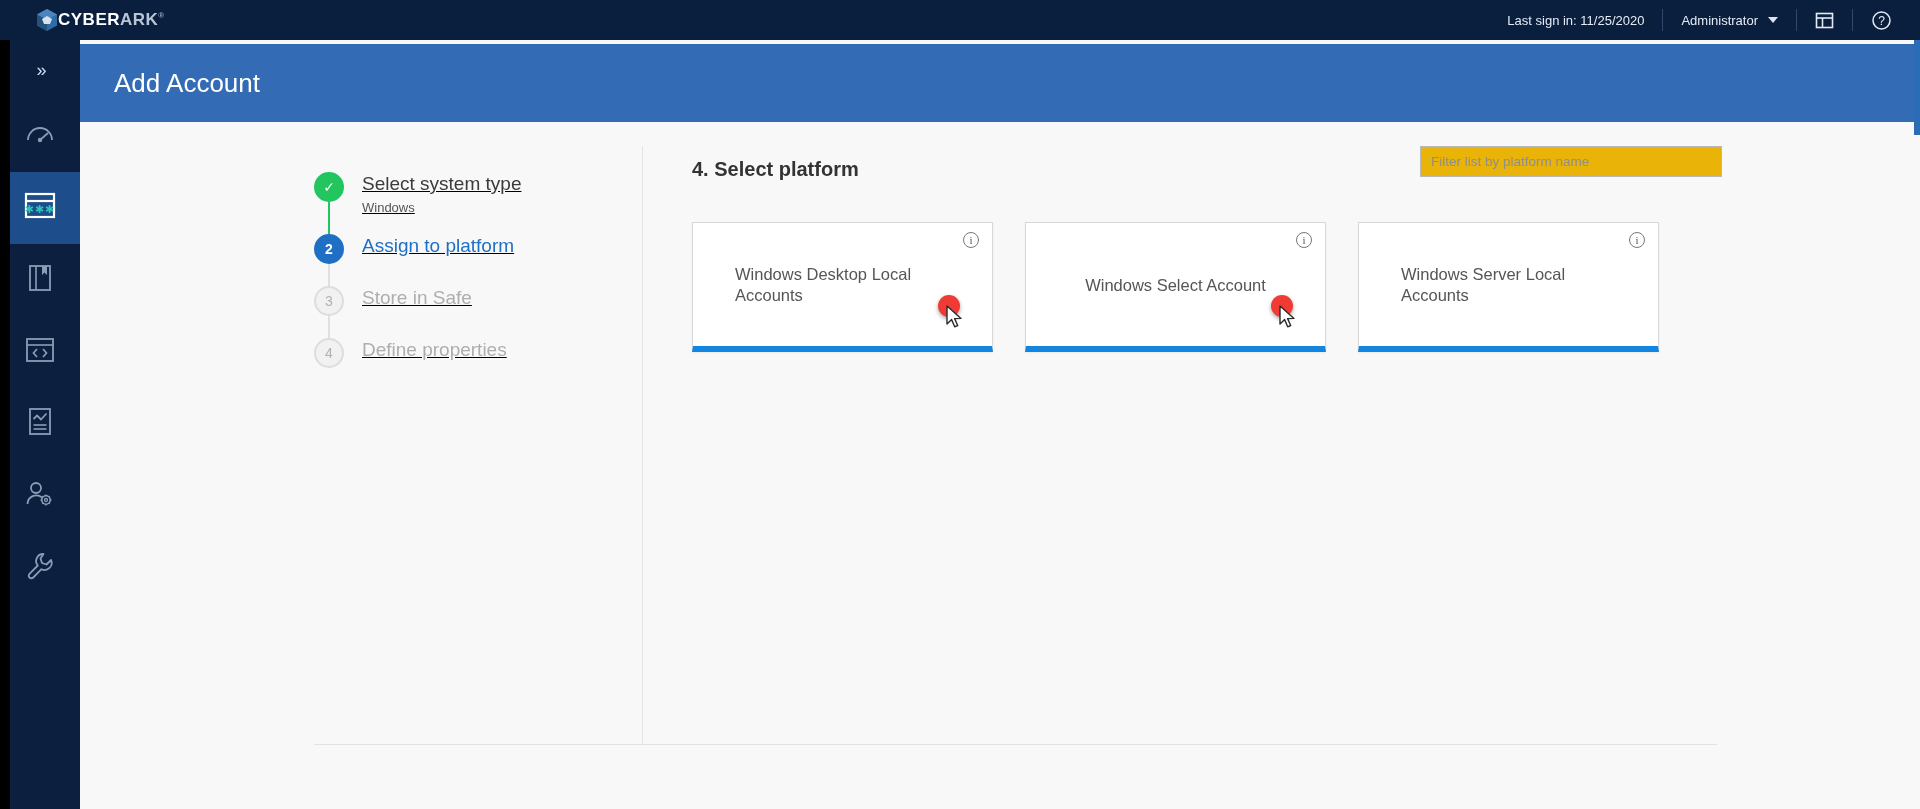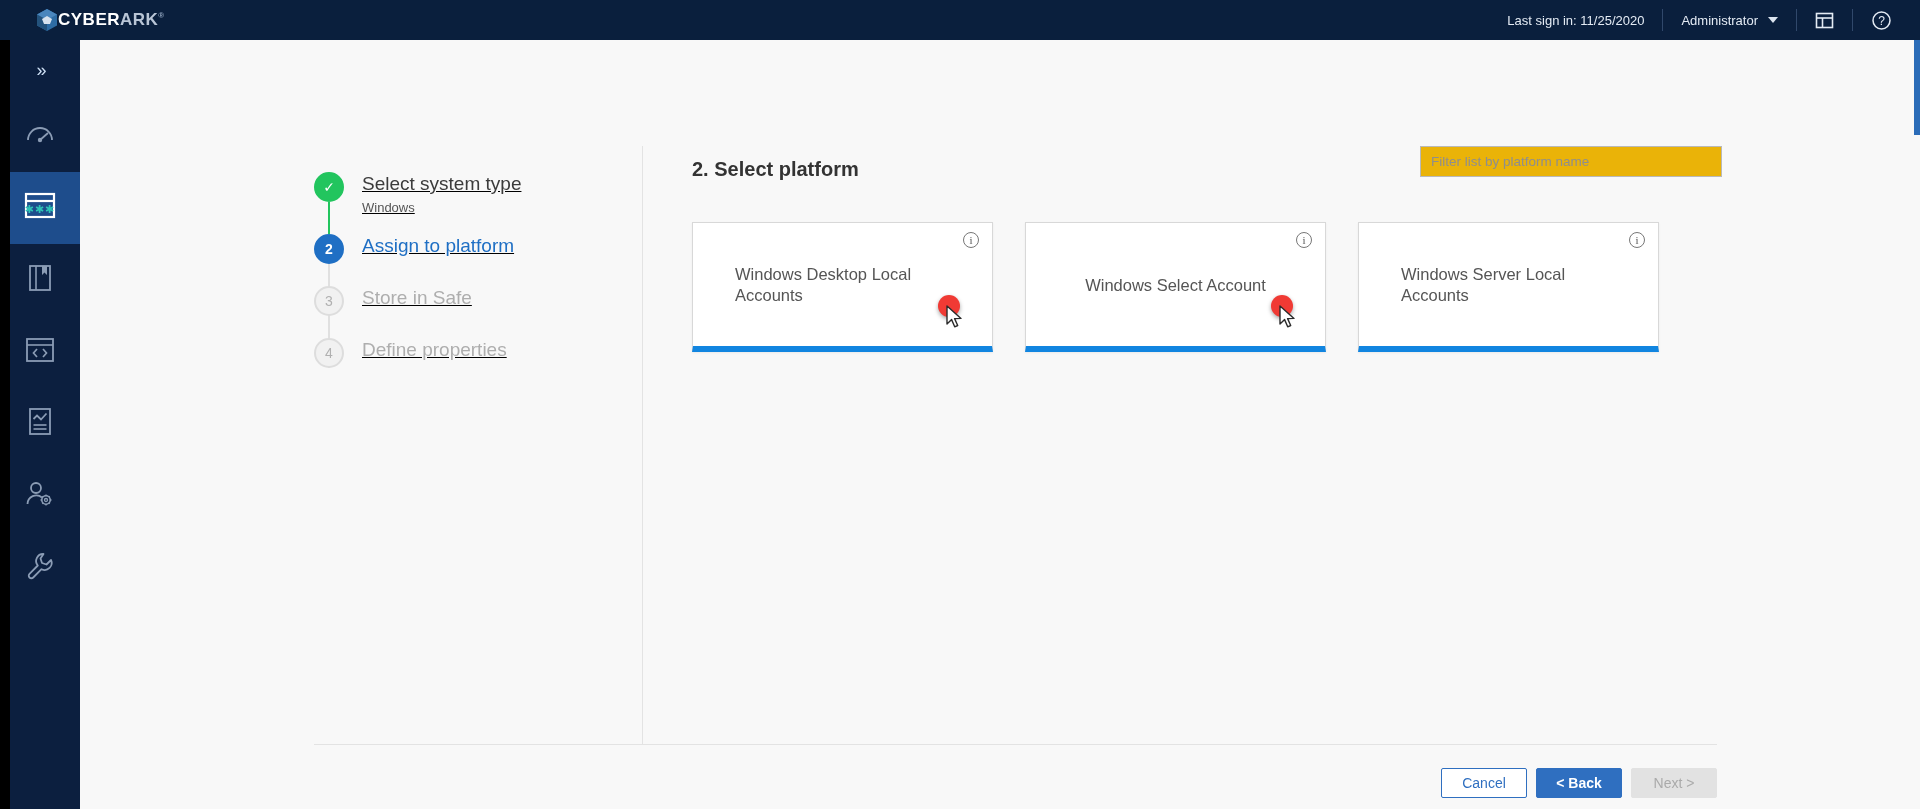--- a/index.html
+++ b/index.html
@@ -300,20 +300,23 @@
     <div class="rail-item">
       <span>
         <svg width="30" height="30" viewBox="0 0 30 30">
           <path d="M18.5 3 A7 7 0 0 0 12.8 14.5 L4.5 22.8 A2.6 2.6 0 0 0 8.2 26.5 L16.5 18.2 A7 7 0 0 0 26 9 L21.5 13.5 L17 12 L15.5 7.5 Z" fill="none" stroke="#8b9cb5" stroke-width="1.8" stroke-linejoin="round"></path>
         </svg>
       </span>
     </div>
   </div>
 
   <div class="right-strip"></div>
+  <div class="page-header">
+    <h1>Add Account</h1>
+  </div>
 
   <div class="canvas">
 
     <div class="stepper">
 
       <div class="step">
         <span class="step-line green"></span>
         <span class="step-bullet done">✓</span>
         <span class="step-body">
           <span class="step-title done" style="display:block">Select system type</span>
@@ -343,21 +346,21 @@
           <span class="step-title todo" style="display:block">Define properties</span>
         </span>
       </div>
     </div>
 
     <div class="vdivide"></div>
     <div class="hdivide"></div>
 
     <div class="content">
       <div class="content-head">
-        <span class="content-title">2. Select platform</span>
+        <span class="content-title">4. Select platform</span>
         <input class="filter-input" type="text" placeholder="Filter list by platform name" style="">
       </div>
 
       <div class="cards">
 
         <div class="pcard">
           <span class="info-icon">i</span>
           <span class="pcard-name">Windows Desktop Local Accounts</span>
           <span class="click-marker" style="left:245px; top:72px;">
             <span class="click-dot"></span>
@@ -383,22 +386,15 @@
         </div>
 
         <div class="pcard">
           <span class="info-icon">i</span>
           <span class="pcard-name">Windows Server Local Accounts</span>
         </div>
 
       </div>
     </div>
 
-    <div class="footer">
-      <div class="btns">
-        <button class="btn cancel">Cancel</button>
-        <button class="btn back">&lt; Back</button>
-        <button class="btn next">Next &gt;</button>
-      </div>
-    </div>
 
   </div>
 </div>
 
 </body></html>

